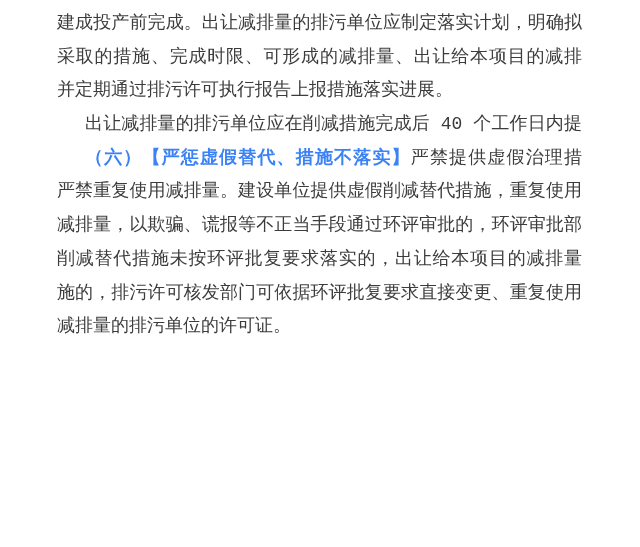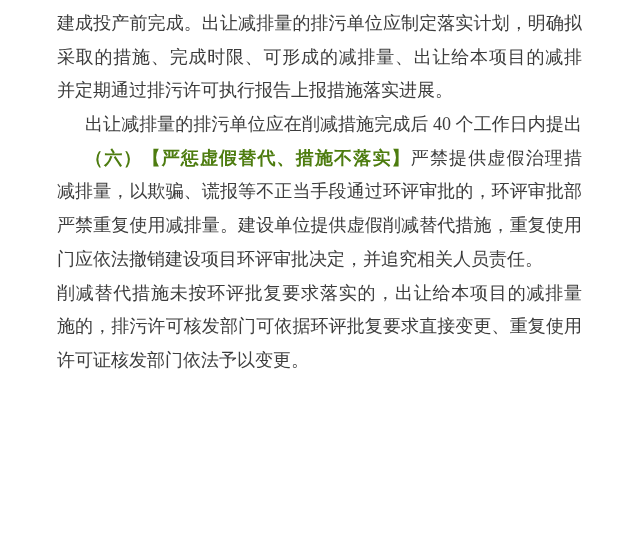--- a/index.html
+++ b/index.html
@@ -6,21 +6,21 @@
     margin: 0;
     padding: 0;
     background: #ffffff;
   }
   #page {
     position: relative;
     width: 640px;
     height: 547px;
     background: #ffffff;
     overflow: hidden;
-    font-family: Liberation Serif, serif;
+    font-family: Liberation Mono, monospace;
   }
   #text-block {
     position: absolute;
     left: 57px;
     top: 7px;
     width: 525px;
   }
   .line {
     height: 33.7px;
     line-height: 33.7px;
@@ -32,33 +32,32 @@
   }
   .line.para-end {
     text-align: left;
     text-align-last: left;
   }
   .line.indent {
     padding-left: 28px;
   }
   .line .bold-lead {
     font-weight: 700;
-    color: #4d7c0f;
+    color: #3b82f6;
   }
 </style>
 </head>
 <body>
 
 <div id="page">
   <div id="text-block">
       <div class="line"><span>建成投产前完成。出让减排量的排污单位应制定落实计划，明确拟</span></div>
       <div class="line"><span>采取的措施、完成时限、可形成的减排量、出让给本项目的减排量，</span></div>
       <div class="line para-end"><span>并定期通过排污许可执行报告上报措施落实进展。</span></div>
       <div class="line indent"><span>出让减排量的排污单位应在削减措施完成后 40 个工作日内提出</span></div>
       <div class="line indent"><span class="bold-lead">（六）【严惩虚假替代、措施不落实】</span><span>严禁提供虚假治理措施，</span></div>
+      <div class="line"><span>严禁重复使用减排量。建设单位提供虚假削减替代措施，重复使用</span></div>
       <div class="line"><span>减排量，以欺骗、谎报等不正当手段通过环评审批的，环评审批部</span></div>
-      <div class="line"><span>严禁重复使用减排量。建设单位提供虚假削减替代措施，重复使用</span></div>
-      <div class="line para-end"><span>门应依法撤销建设项目环评审批决定，并追究相关人员责任。</span></div>
       <div class="line"><span>削减替代措施未按环评批复要求落实的，出让给本项目的减排量</span></div>
       <div class="line"><span>施的，排污许可核发部门可依据环评批复要求直接变更、重复使用</span></div>
-      <div class="line para-end"><span>许可证核发部门依法予以变更。</span></div>
+      <div class="line para-end"><span>减排量的排污单位的许可证。</span></div>
     </div>
 </div>
 
 </body></html>

